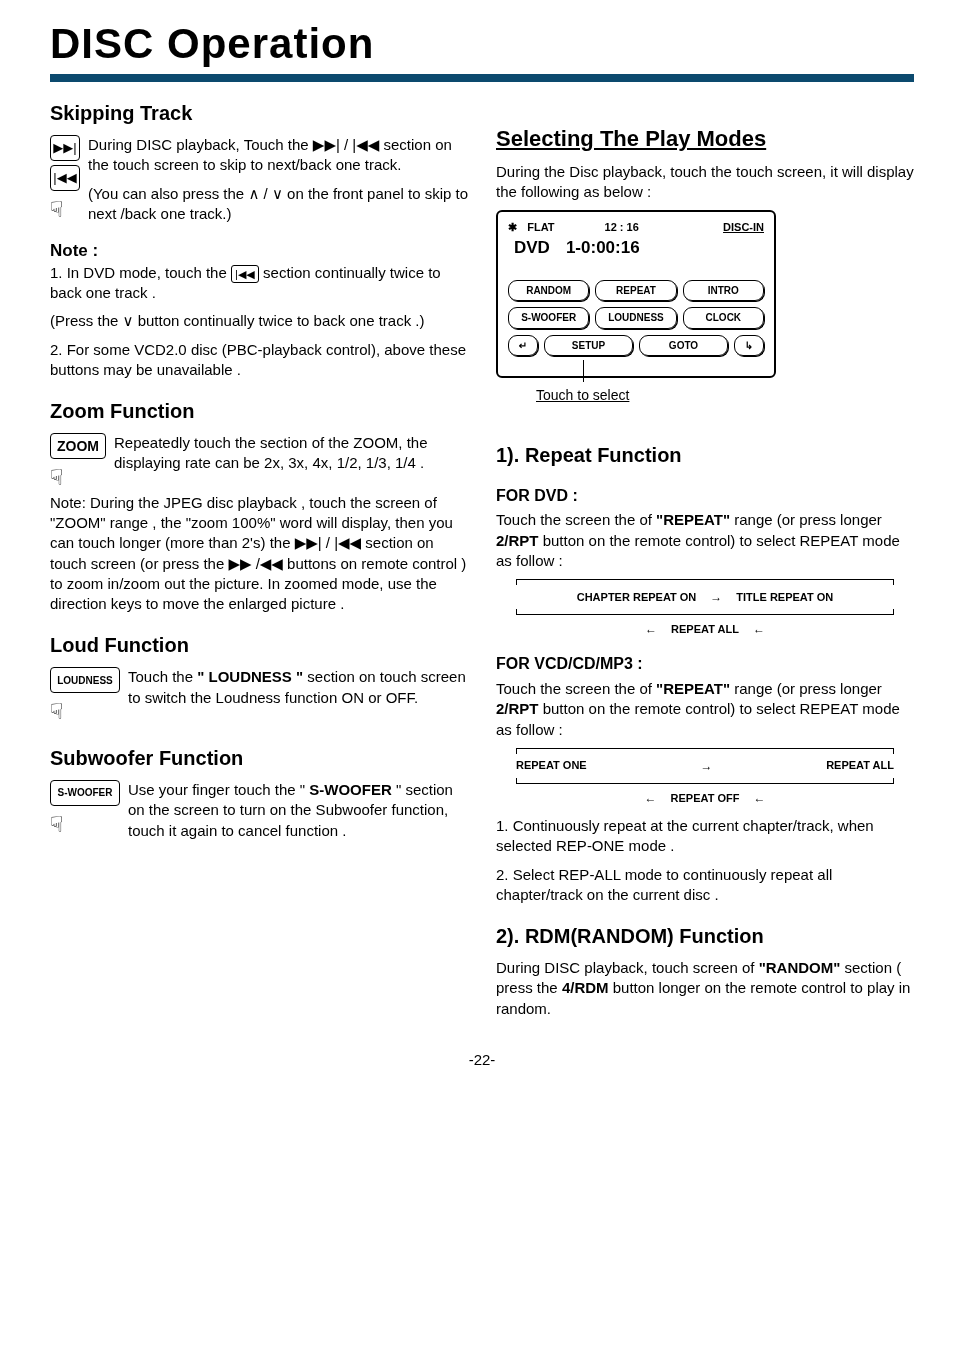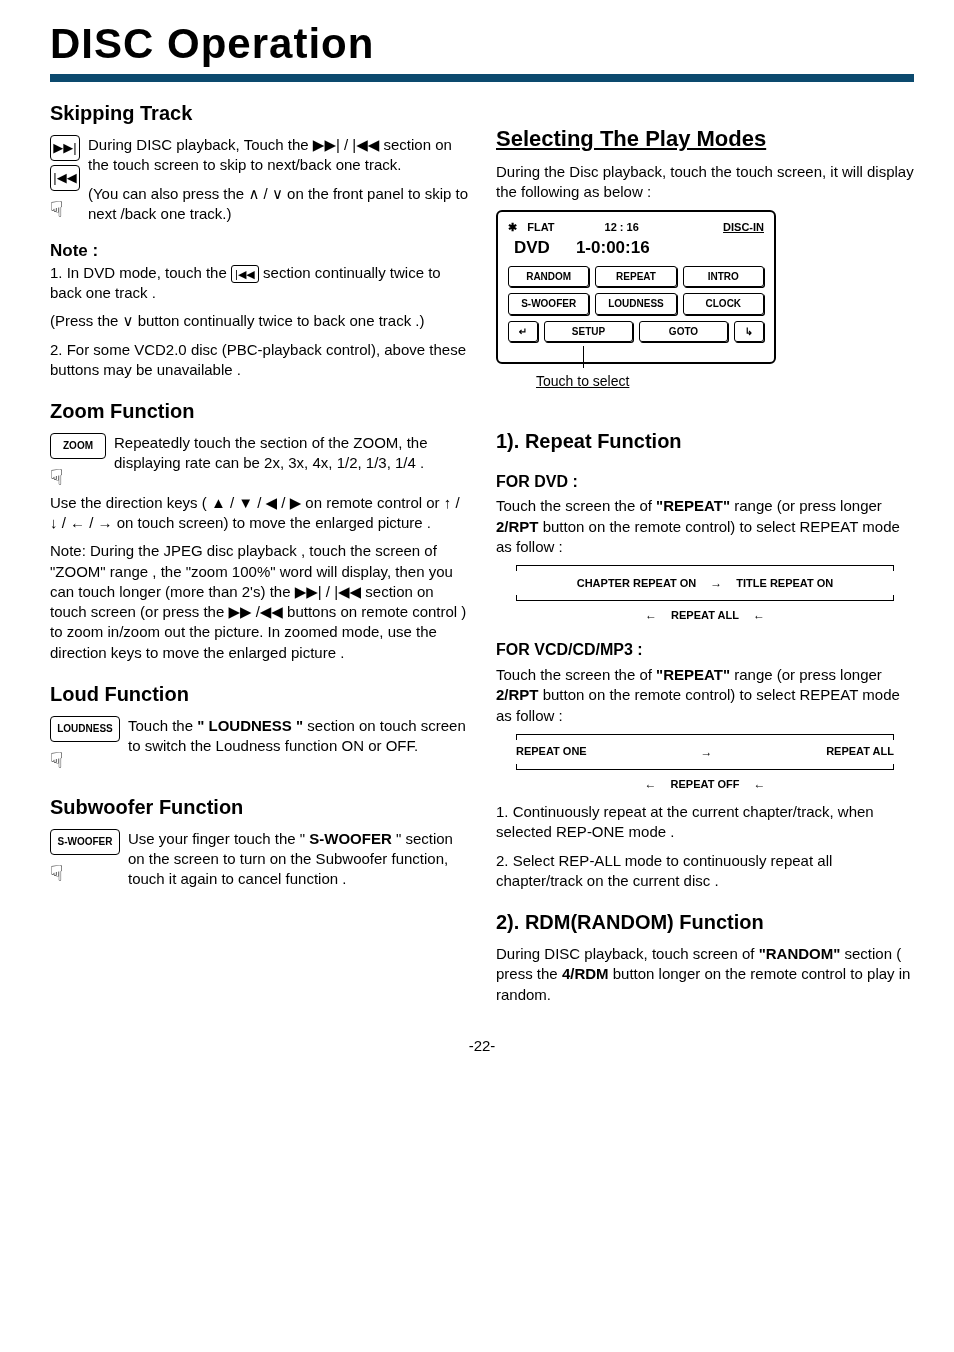--- a/index.html
+++ b/index.html
@@ -25,42 +25,42 @@
   .section-h.bigger { font-size: 22px; }
   .underlined { text-decoration: underline; margin-top: 24px; }
   .subh { font-size: 16px; font-weight: bold; margin-top: 16px; margin-bottom: 4px; }
   .icon-row { display: flex; align-items: flex-start; gap: 8px; }
   .small-icons { display:flex; flex-direction:column; gap:4px; flex-shrink:0; }
   .sq {
     display: inline-flex; align-items:center; justify-content:center;
     width: 30px; height: 26px; border: 1.5px solid #000; border-radius: 4px;
     font-size: 13px;
   }
-  .sq.wide { width: 56px; font-size: 10px; font-weight: bold; }
+  .sq.wide { width: 56px; font-size: 14px; font-weight: bold; }
   .sq.w70 { width: 70px; font-size:10px; font-weight:bold;}
   .hand { font-size: 22px; display:inline-block; }
   p { margin-bottom: 8px; }
   .para-block { margin-bottom: 18px; }
   .note-label { font-size: 17px; font-weight: bold; margin-top: 8px; }
   .inline-sq {
     display:inline-flex; align-items:center; justify-content:center;
     min-width:28px; height:18px; border:1.3px solid #000; border-radius:3px;
     font-size:11px; vertical-align:middle; padding:0 2px;
   }
   .phone {
     border: 2px solid #000; border-radius: 6px;
     width: 280px; margin: 8px 0 4px 0; padding: 8px 10px 14px 10px;
     font-size: 12px;
   }
   .phone .toprow { display:flex; align-items:center; gap:10px; font-weight:bold; font-size:11px; }
   .phone .toprow .right { margin-left:auto;text-decoration:underline; }
-  .phone-line { display:flex; gap:26px; font-weight:bold; font-size:17px; margin:2px 0 6px 6px; }
+  .phone-line { display:flex; gap:16px; font-weight:bold; font-size:17px; margin:2px 0 20px 6px; }
   .btnrow { display:flex; gap:6px; margin-bottom:6px; }
   .pbtn {
-    border:1.5px solid #000; border-radius:3px; padding:3px 6px;
+    border:1.5px solid #000; border-radius:9px; padding:3px 6px;
     font-size:10px; font-weight:bold; flex:1; text-align:center;
     box-shadow: 1px 1px 0 #000;
   }
   .pbtn.small { flex: 0 0 30px; }
   .caption { font-size: 14px; margin-top: 4px; text-decoration: underline; display:inline-block; position:relative;}
   .caption::before {
     content:""; position:absolute; left:50%; top:-26px; width:1px; height:22px; background:#000;
   }
   .flowrow {
     display:flex; align-items:center; gap:14px; font-size:11px; font-weight:bold;
@@ -129,27 +129,20 @@
     <div class="para-block">
       <div class="section-h">Zoom Function</div>
       <div class="icon-row">
         <div class="small-icons">
           <span class="sq wide">ZOOM</span>
           <span class="hand">☟</span>
         </div>
         <p>Repeatedly touch the section of the ZOOM, the displaying rate can be 2x, 3x, 4x, 1/2, 1/3, 1/4 .</p>
       </div>
       <p>
-        <span>Use the direction keys ( </span>
-        <span class="glyph">▲ / ▼ / ◀ / ▶</span>
-        <span> on remote control or </span>
-        <span class="glyph">↑ / ↓ / ← / →</span>
-        <span> on touch screen) to move the enlarged picture .</span>
-      </p>
-      <p>
         <span>Note: During the JPEG disc playback , touch the screen of  "ZOOM" range , the "zoom 100%"  word will display, then you can touch longer (more than 2's) the </span>
         <span class="glyph">▶▶| / |◀◀</span>
         <span> section on touch screen (or press the </span>
         <span class="glyph">▶▶ /◀◀</span>
         <span> buttons on remote control )  to zoom in/zoom out the picture. In zoomed mode, use the direction keys to move the enlarged picture .</span>
       </p>
     </div>
 
     <div class="para-block">
       <div class="section-h">Loud Function</div>

